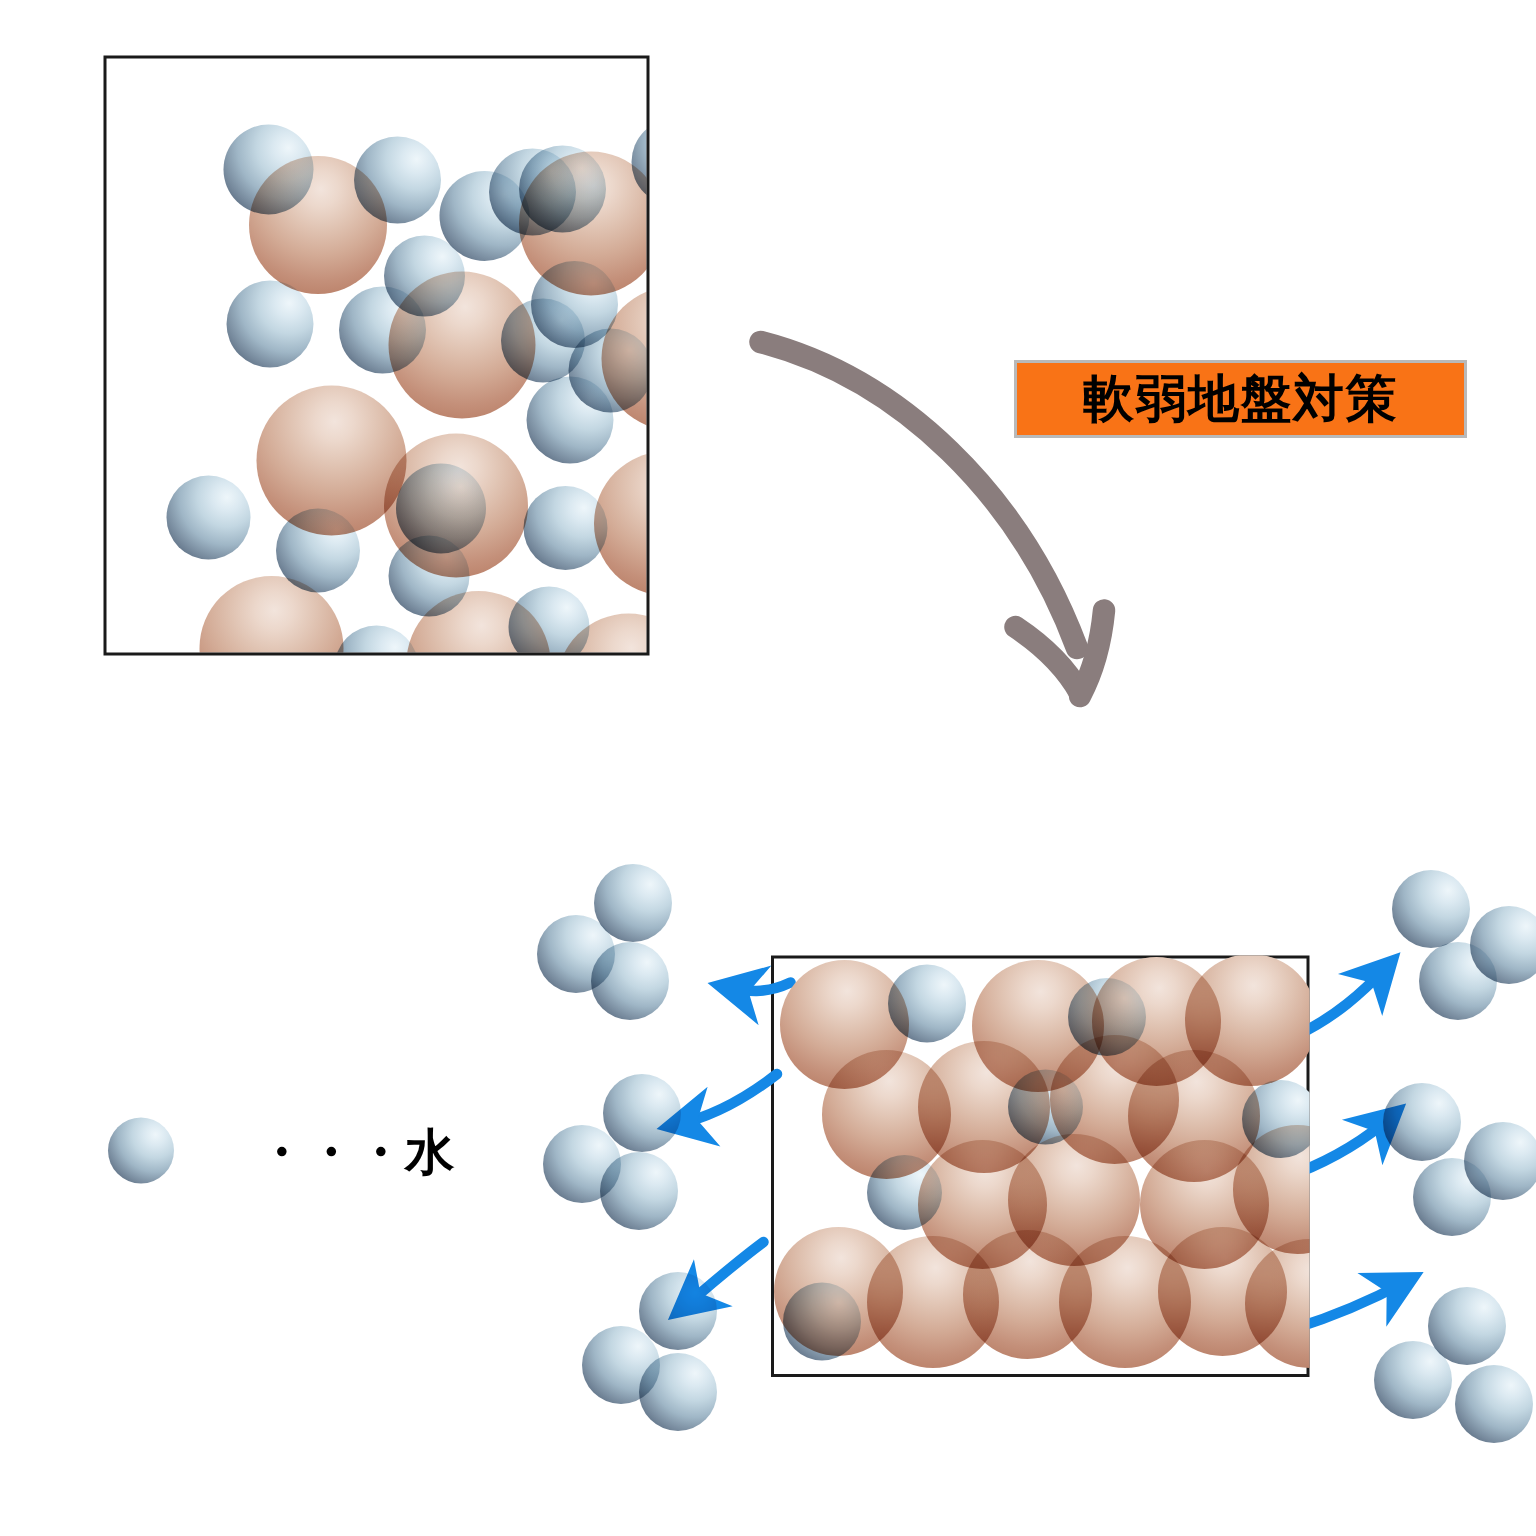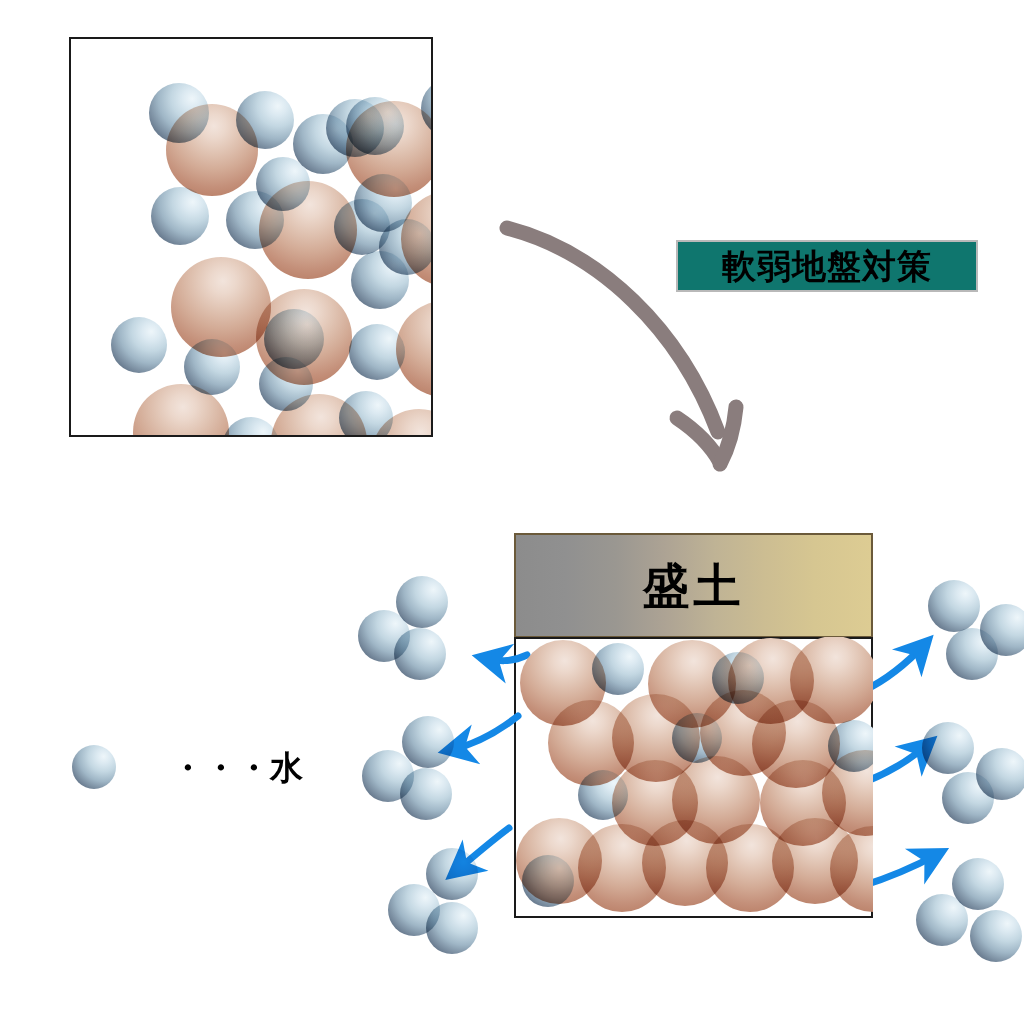--- a/index.html
+++ b/index.html
@@ -69,21 +69,21 @@
   .legend-text{
     font-family:"DejaVu Sans","Liberation Sans",sans-serif;
     font-weight:700;color:#000;line-height:1;white-space:nowrap;
   }
   #legend-water-text{font-size:33px;margin-left:55px;}
   #legend-soil-text{font-size:38px;margin-left:22px;}
 
   
   .callout{
     position:absolute;left:676px;top:240px;width:302px;height:52px;
-    box-sizing:border-box;border:2px solid #b9b9b9;background:#0f766e;
+    box-sizing:border-box;border:2px solid #b9b9b9;background:#f97316;
     display:flex;align-items:center;justify-content:center;
   }
   .callout-label{
     font-family:"DejaVu Sans","Liberation Sans",sans-serif;
     font-weight:700;font-size:34px;color:#000;letter-spacing:1px;line-height:1;
   }
 
   
   .overlay{position:absolute;left:0;top:0;width:1024px;height:1024px;
            pointer-events:none;overflow:visible;}
@@ -100,23 +100,20 @@
       <path d="M 507 228 C 600 252 680 330 718 432" fill="none" stroke="#8a7d7d" stroke-width="15" stroke-linecap="round"></path>
       <path d="M 677 418 C 695 430 710 444 720 462" fill="none" stroke="#8a7d7d" stroke-width="15" stroke-linecap="round"></path>
       <path d="M 736 407 C 734 428 729 447 720 464" fill="none" stroke="#8a7d7d" stroke-width="15" stroke-linecap="round"></path>
     </g>
   </svg>
 
   <div class="callout">
     <span class="callout-label">軟弱地盤対策</span>
   </div>
 
-  <div class="fill-box">
-    <span class="fill-label">盛土</span>
-  </div>
   <div class="soil-box" id="dense-box"></div>
 
   <svg class="overlay" viewBox="0 0 1024 1024">
     <defs>
       <marker id="bluehead" markerWidth="7" markerHeight="7" refX="4.2" refY="3.5" orient="auto" markerUnits="strokeWidth">
         <path d="M 0.4 0.6 L 6 3.5 L 0.4 6.4 L 2 3.5 Z" fill="#1488e6"></path>
       </marker>
     </defs>
     <g stroke="#1488e6" stroke-width="7" fill="none" stroke-linecap="round" marker-end="url(#bluehead)">
       <path d="M 527 655 C 510 663 498 661 484 658"></path>

